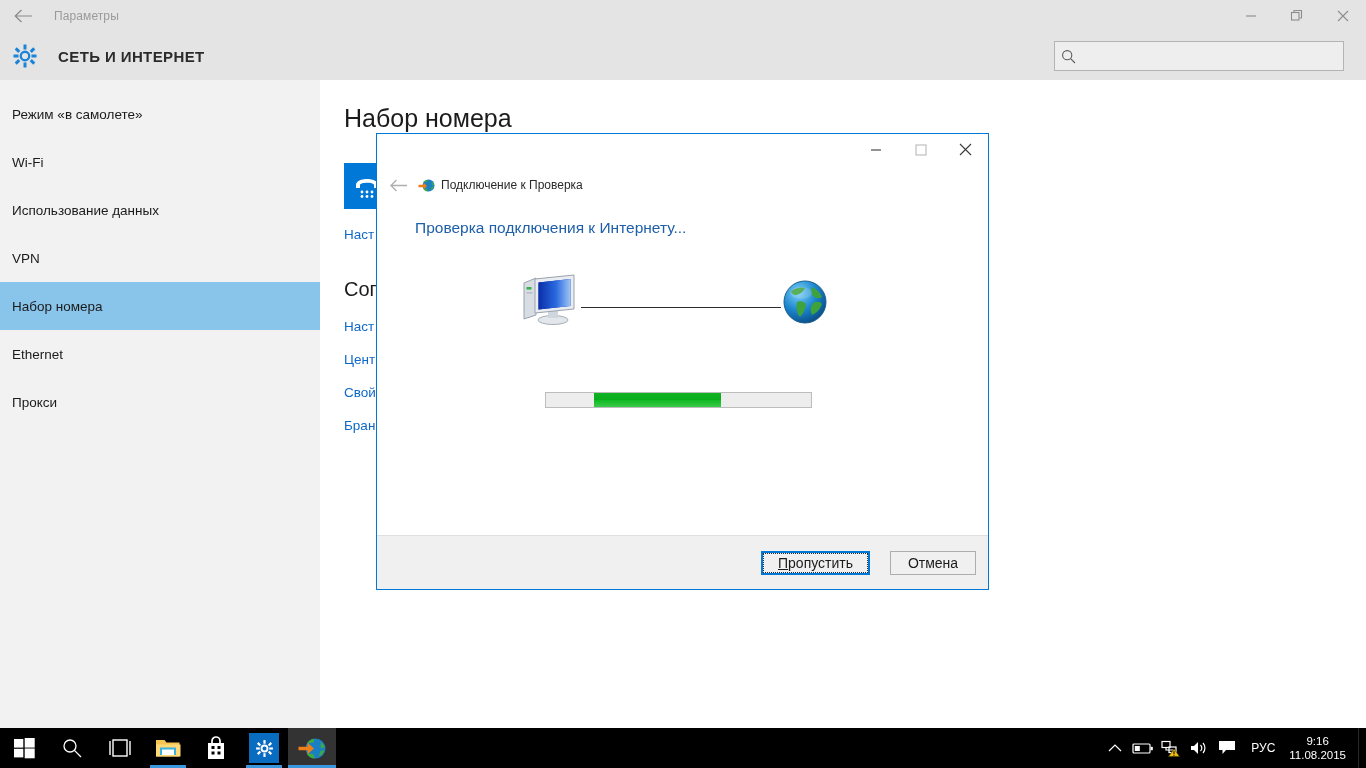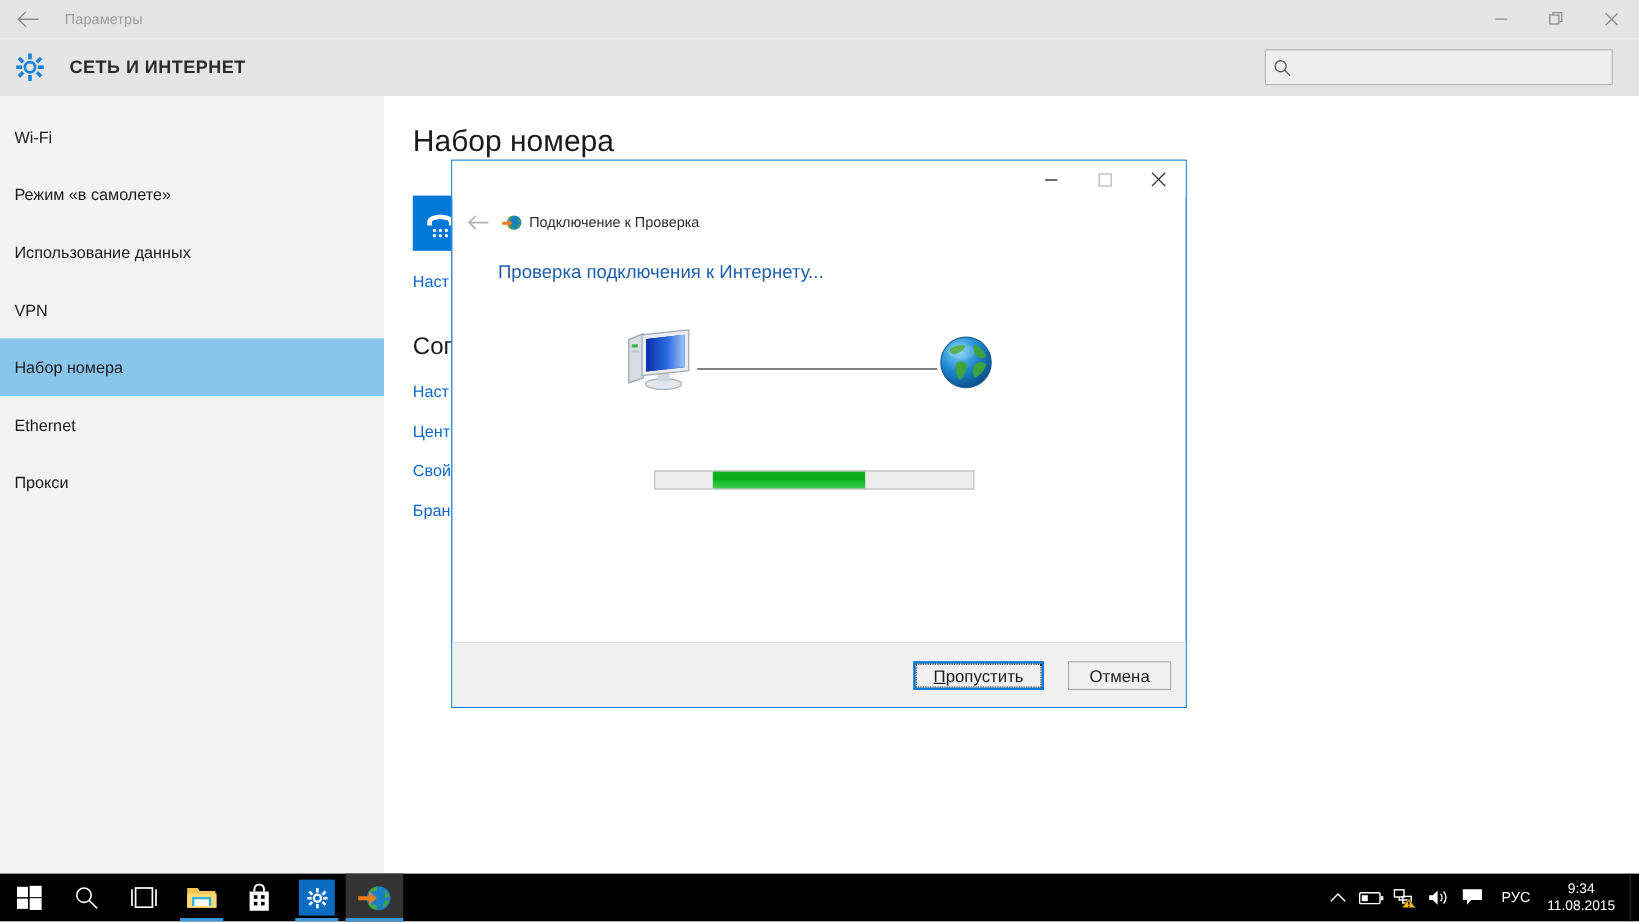--- a/index.html
+++ b/index.html
@@ -299,24 +299,24 @@
           <svg width="15" height="15" viewBox="0 0 15 15">
             <circle cx="6.2" cy="6.2" r="4.6" fill="none" stroke="#5a5a5a" stroke-width="1.1"></circle>
             <path d="M9.6 9.6 L14 14" stroke="#5a5a5a" stroke-width="1.1"></path>
           </svg>
         </div>
       </div>
     </div>
 
     <div class="sidebar">
       <div class="side-item">
+          <span>Режим «в самолете»</span>
+        </div>
+      <div class="side-item">
           <span>Wi-Fi</span>
-        </div>
-      <div class="side-item">
-          <span>Режим «в самолете»</span>
         </div>
       <div class="side-item">
           <span>Использование данных</span>
         </div>
       <div class="side-item">
           <span>VPN</span>
         </div>
       <div class="side-item active">
           <span>Набор номера</span>
         </div>
@@ -552,20 +552,20 @@
           <path d="M14 3 a7.5 7.5 0 0 1 0 10" fill="none" stroke="#ffffff" stroke-width="1.2"></path>
         </svg>
       </div>
       <div class="tray-ico">
         <svg width="18" height="16" viewBox="0 0 18 16">
           <path d="M1 1 H17 V10 H8 L4.5 14 V10 H1 Z" fill="#ffffff"></path>
         </svg>
       </div>
       <div class="tray-lang">РУС</div>
       <div class="tray-clock">
-        <div>9:34</div>
+        <div>9:16</div>
         <div>11.08.2015</div>
       </div>
       <div class="tray-edge"></div>
     </div>
   </div>
 
 </div>
 
 </body></html>

